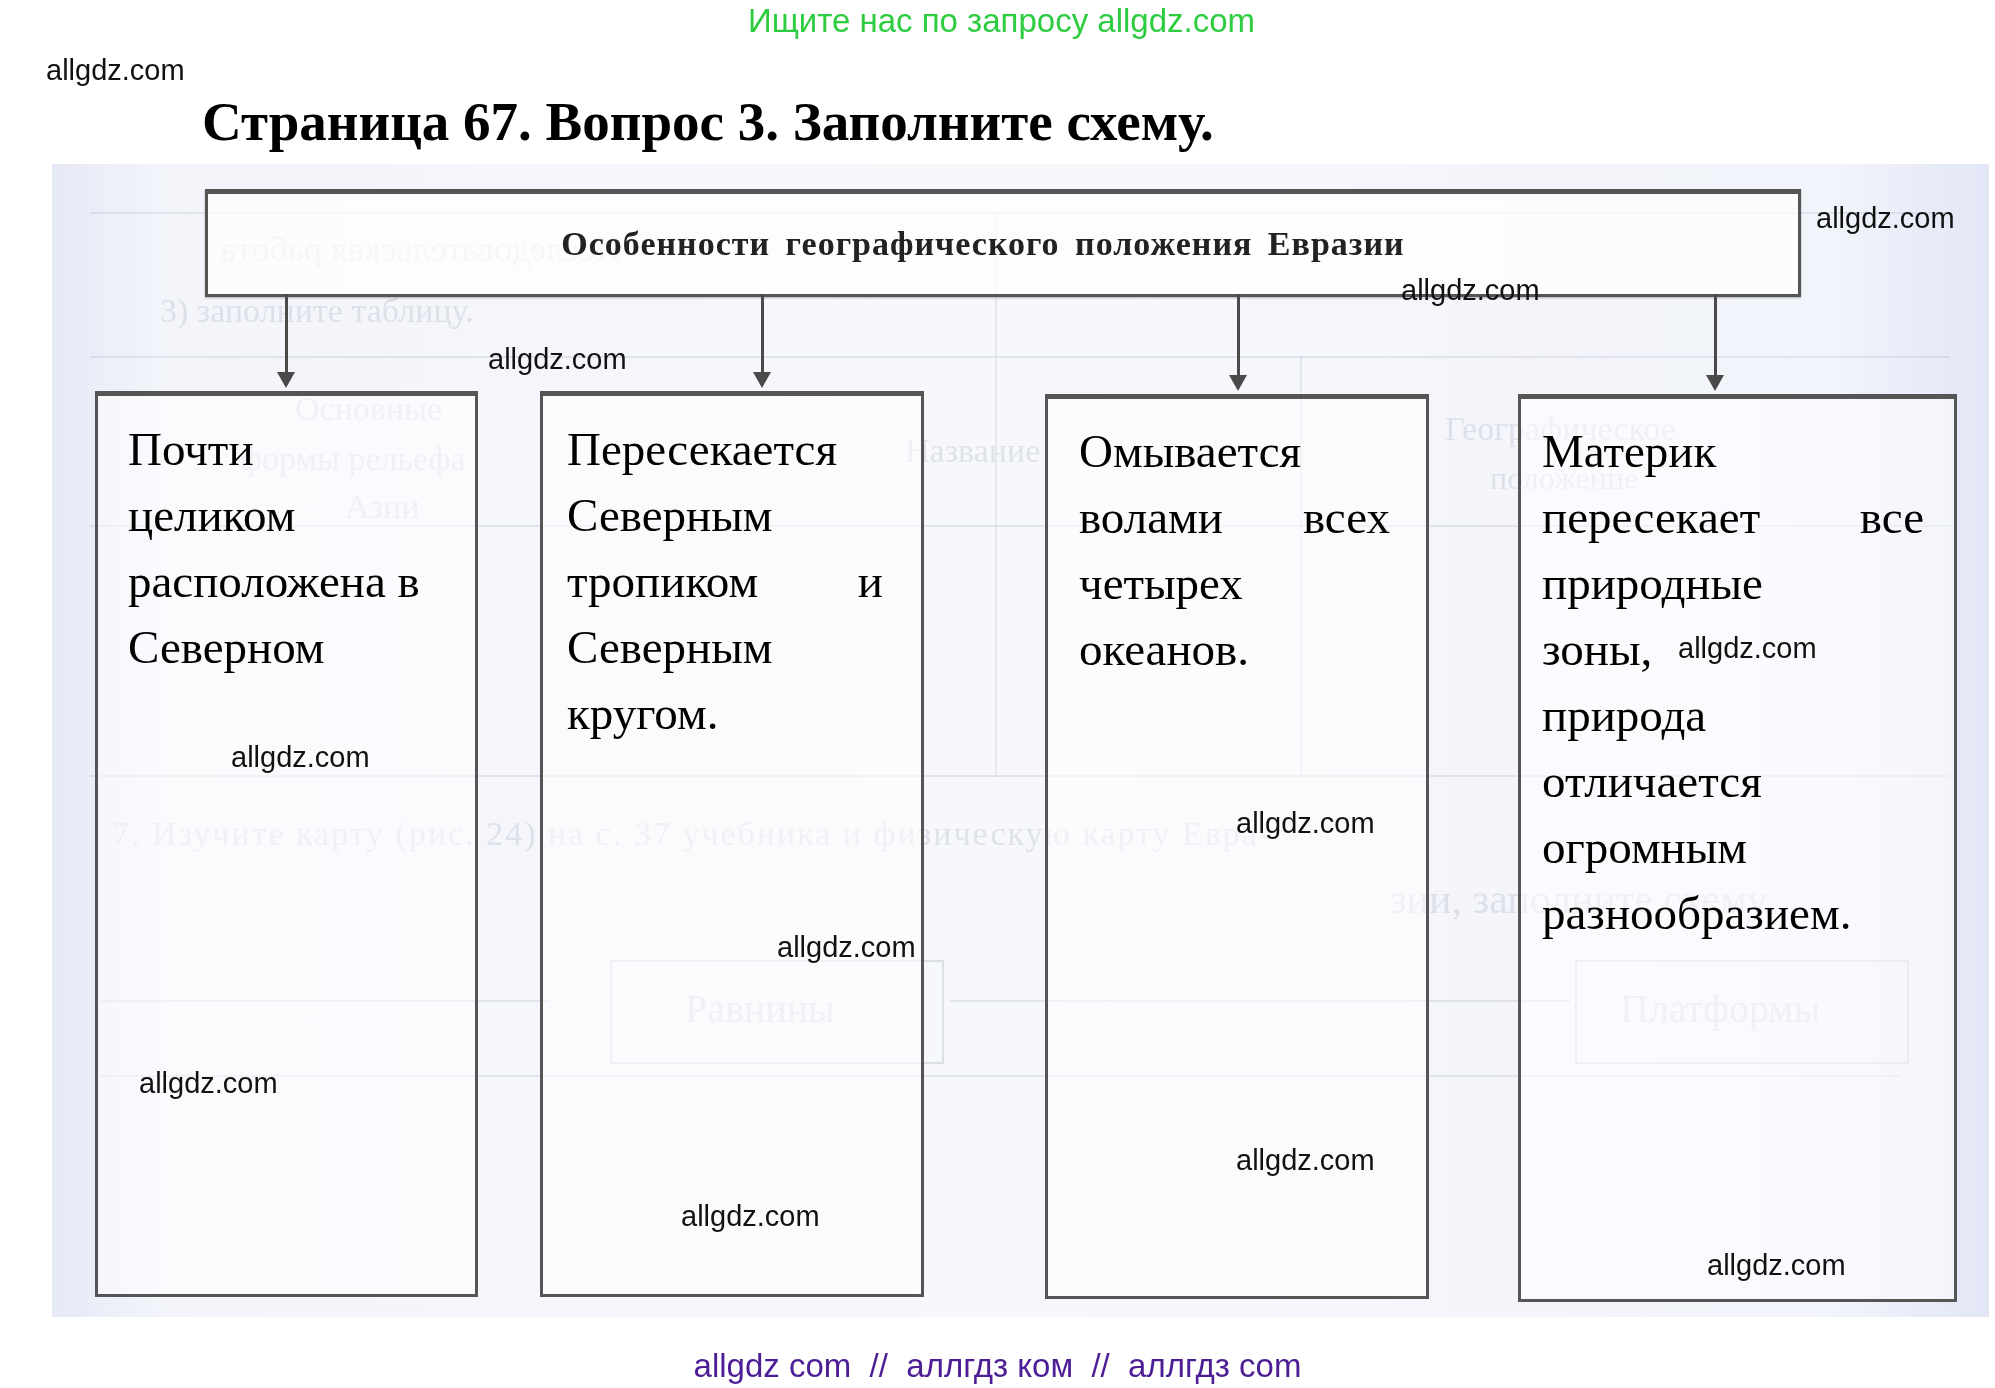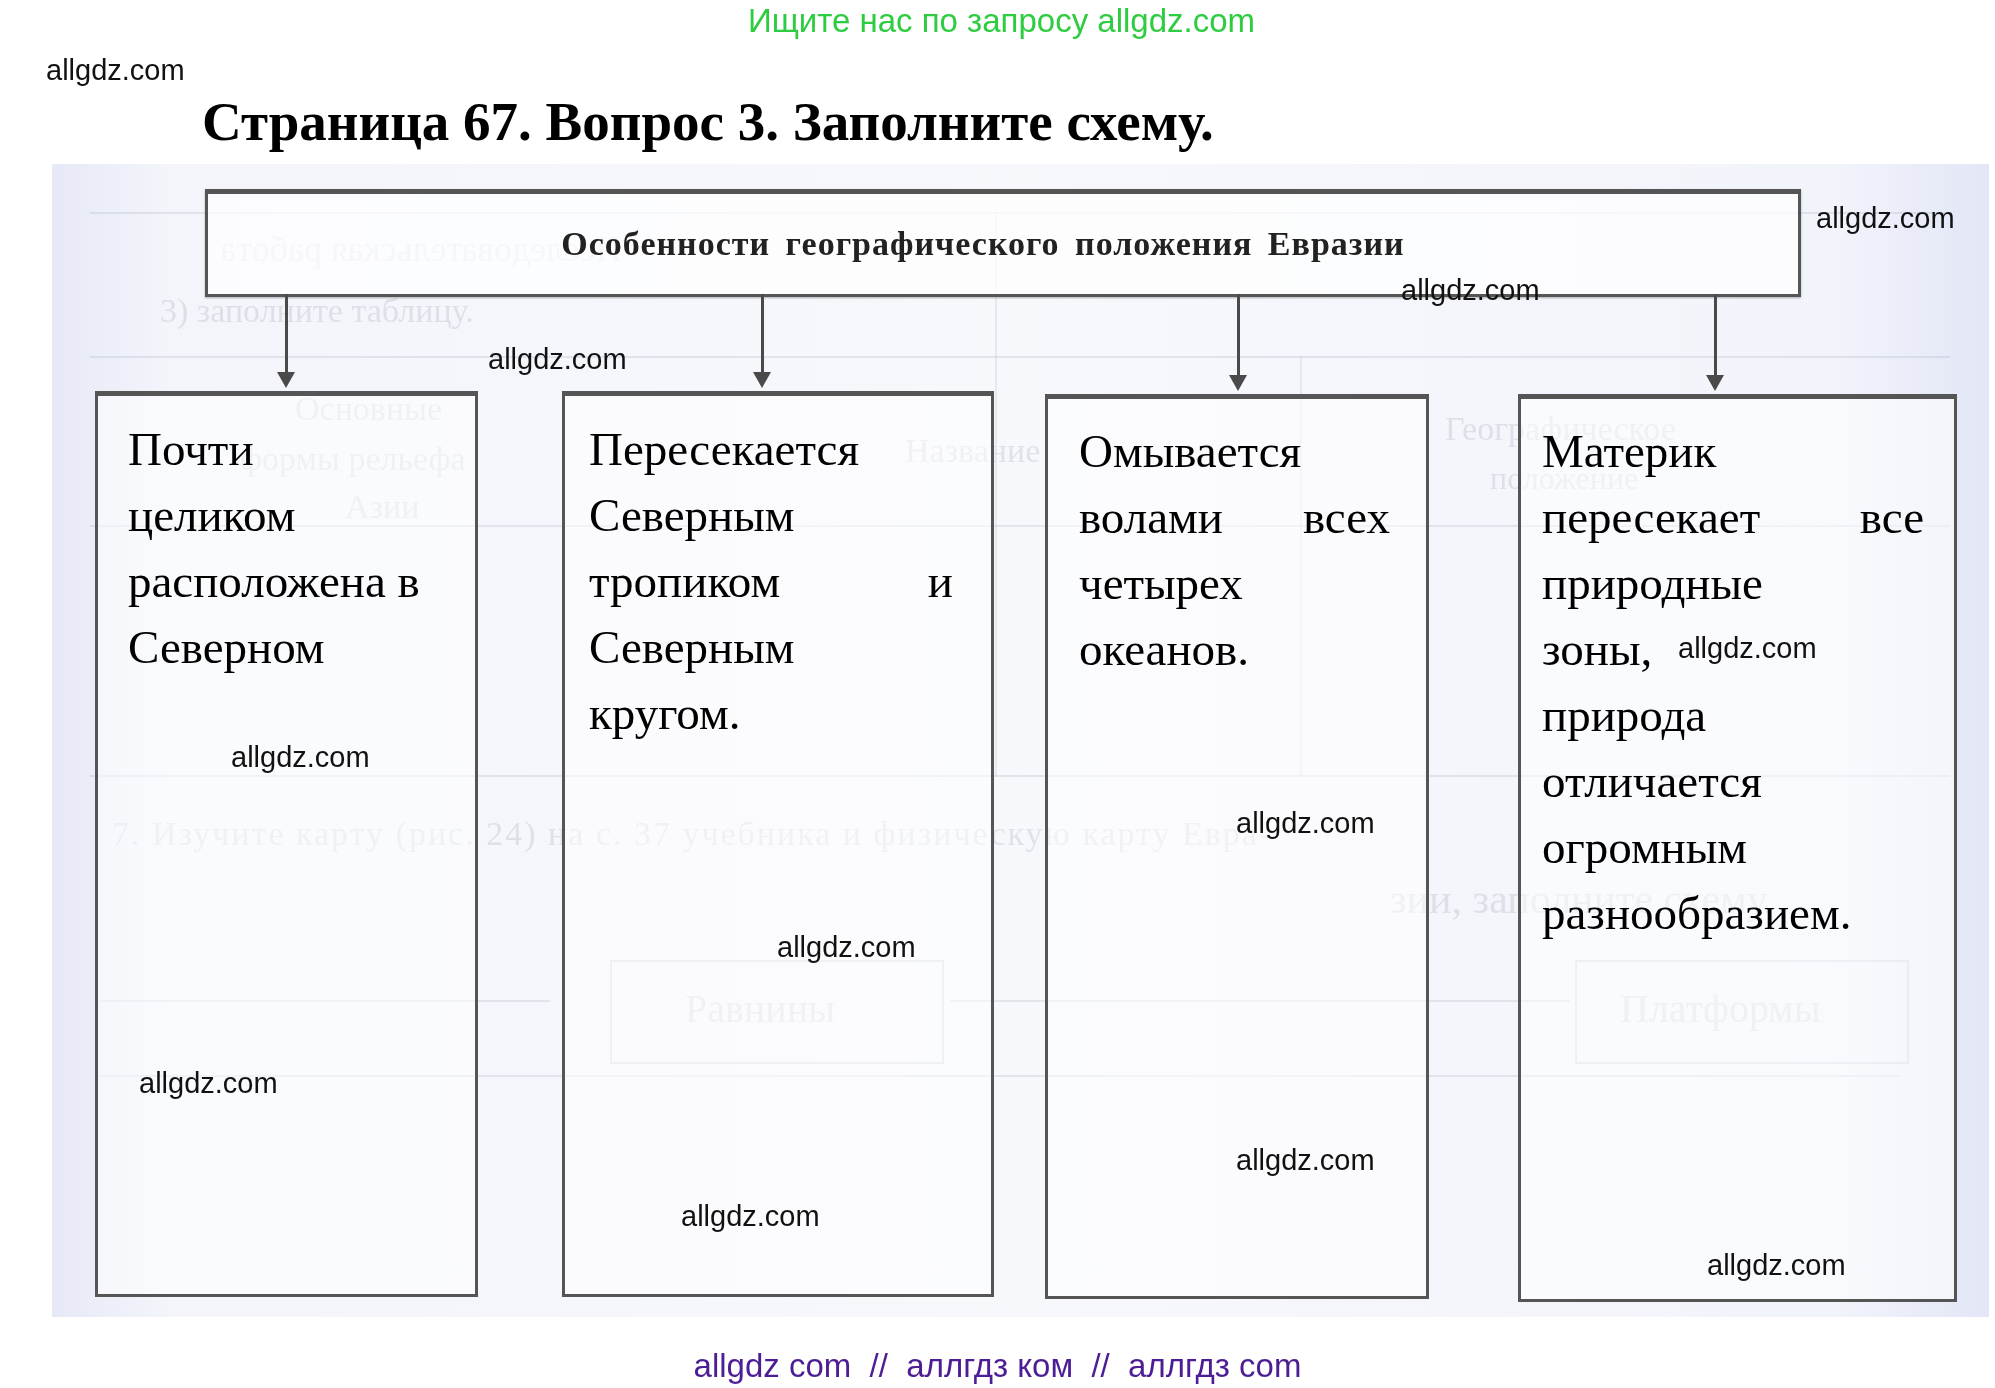--- a/index.html
+++ b/index.html
@@ -111,21 +111,21 @@
 
 <div class="abs box" style="left:95px; width:383px;">
   <div class="box-text">
     <span class="ln">Почти</span>
     <span class="ln">целиком</span>
     <span class="ln">расположена в</span>
     <span class="ln">Северном</span>
   </div>
 </div>
 
-<div class="abs box" style="left:562px; width:432px;">
+<div class="abs box" style="left:540px; width:384px;">
   <div class="box-text" style="left:24px; right:38px;">
     <span class="ln">Пересекается</span>
     <span class="ln">Северным</span>
     <span class="ln just">
         <span>тропиком</span>
         <span>и</span>
       </span>
     <span class="ln">Северным</span>
     <span class="ln">кругом.</span>
   </div>

